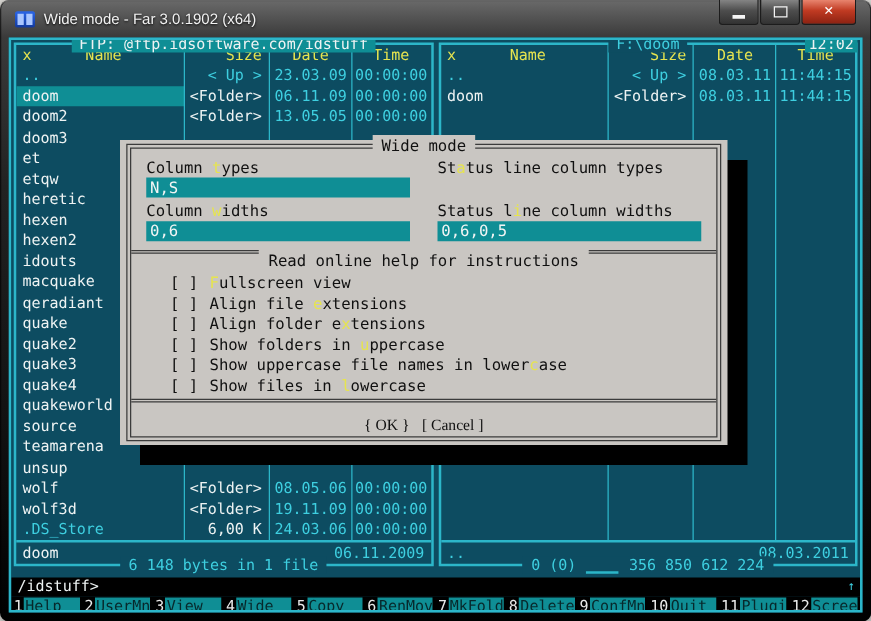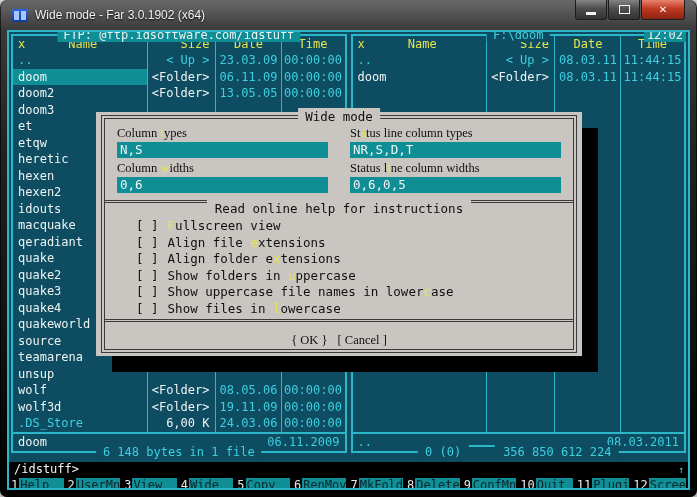--- a/index.html
+++ b/index.html
@@ -53,21 +53,21 @@
   .cell.time{width:63px;text-align:center;color:var(--cyan);flex:none;}
   .white{color:var(--white);} .cyan{color:var(--cyan);}
   .row.selected .name{background:var(--teal);color:var(--white);}
   .vl{position:absolute;top:0;bottom:0;width:1px;background:var(--line);}
   .v1{right:197px}.v2{right:129px}.v3{right:63px}
   .status-row{border-top:2px solid var(--line);height:17px;display:flex;flex:none;
     justify-content:space-between;align-items:center;padding:0 5px;
     font:12px "DejaVu Sans Mono",monospace;white-space:nowrap;}
   .footer-label{position:absolute;bottom:-8px;left:50%;transform:translateX(-50%);
     background:var(--panel-bg);color:var(--cyan);font:12px/14px "DejaVu Sans Mono",monospace;
-    padding:0 7px;white-space:nowrap;z-index:3;display:flex;align-items:flex-start;}
+    padding:0 7px;white-space:nowrap;z-index:3;display:flex;align-items:flex-end;}
   .mini-line{width:26px;height:2px;background:var(--line);margin:0 8px;display:inline-block;}
   .cmdline{height:15px;background:var(--bar-bg);color:var(--white);
     font:12px/15px "DejaVu Sans Mono",monospace;padding:0 5px;position:relative;flex:none;}
   .hist-arrow{position:absolute;right:4px;top:0;color:var(--cyan);font-size:10px;}
   .keybar{height:18px;background:var(--bar-bg);display:flex;gap:4px;
     padding:1px 2px 2px;flex:none;}
   .key{flex:1;display:flex;min-width:0;}
   .knum{color:#e9e9e9;font:12px/15px "DejaVu Sans Mono",monospace;padding-right:1px;}
   .klabel{flex:1;background:var(--teal);color:#07282b;font:12px/15px "DejaVu Sans Mono",monospace;
     padding-left:1px;overflow:hidden;white-space:nowrap;}
@@ -75,21 +75,21 @@
   .dlg-shadow{position:absolute;left:112px;top:128px;width:486px;height:244px;
     background:#000;z-index:8;}
   .dialog{position:absolute;left:96px;top:112px;width:486px;height:244px;
     background:var(--dialog-bg);z-index:9;color:#101010;
     font:12.5px/17px "DejaVu Sans Mono",monospace;}
   .dlg-border{position:absolute;top:3px;bottom:3px;left:5px;right:5px;
     border:4px double #3b3b3b;display:flex;flex-direction:column;}
   .dlg-title{position:absolute;top:-11px;left:50%;transform:translateX(-50%);
     background:var(--dialog-bg);padding:0 7px;white-space:nowrap;}
   .dlg-fields{display:grid;grid-template-columns:1fr 1fr;column-gap:22px;padding:6px 12px 4px;}
-  .flabel{height:17px;white-space:nowrap;overflow:hidden;font-family:Liberation Serif, serif;}
+  .flabel{height:17px;white-space:nowrap;overflow:hidden;}
   .dlg-input{display:block;width:100%;box-sizing:border-box;height:16px;
     background:var(--teal);color:#f2f5f4;border:0;outline:none;
     font:12.5px/16px "DejaVu Sans Mono",monospace;padding:0 3px;margin:0 0 2px;}
   .hotkey{color:var(--yellow);}
   .dlg-sep{display:flex;align-items:flex-start;height:14px;margin:1px 0;}
   .dlg-sep .ln{flex:1;border-top:3px double #3b3b3b;}
   .sep-text{padding:0 8px;white-space:nowrap;}
   .checks{padding:2px 12px;flex:1;}
   .check{height:16.5px;white-space:nowrap;margin-left:19px;}
   .box{margin-right:9px;}
@@ -427,21 +427,20 @@
 
       <div class="dlg-fields">
 
           <div class="field">
             <div class="flabel"><span>Column </span><span class="hotkey">t</span><span>ypes</span></div>
             <input class="dlg-input" value="N,S" style="">
           </div>
 
           <div class="field">
             <div class="flabel"><span>St</span><span class="hotkey">a</span><span>tus line column types</span></div>
-            <input class="dlg-input" value="NR,S,D,T" style="">
           </div>
 
           <div class="field">
             <div class="flabel"><span>Column </span><span class="hotkey">w</span><span>idths</span></div>
             <input class="dlg-input" value="0,6" style="">
           </div>
 
           <div class="field">
             <div class="flabel"><span>Status l</span><span class="hotkey">i</span><span>ne column widths</span></div>
             <input class="dlg-input" value="0,6,0,5" style="">

